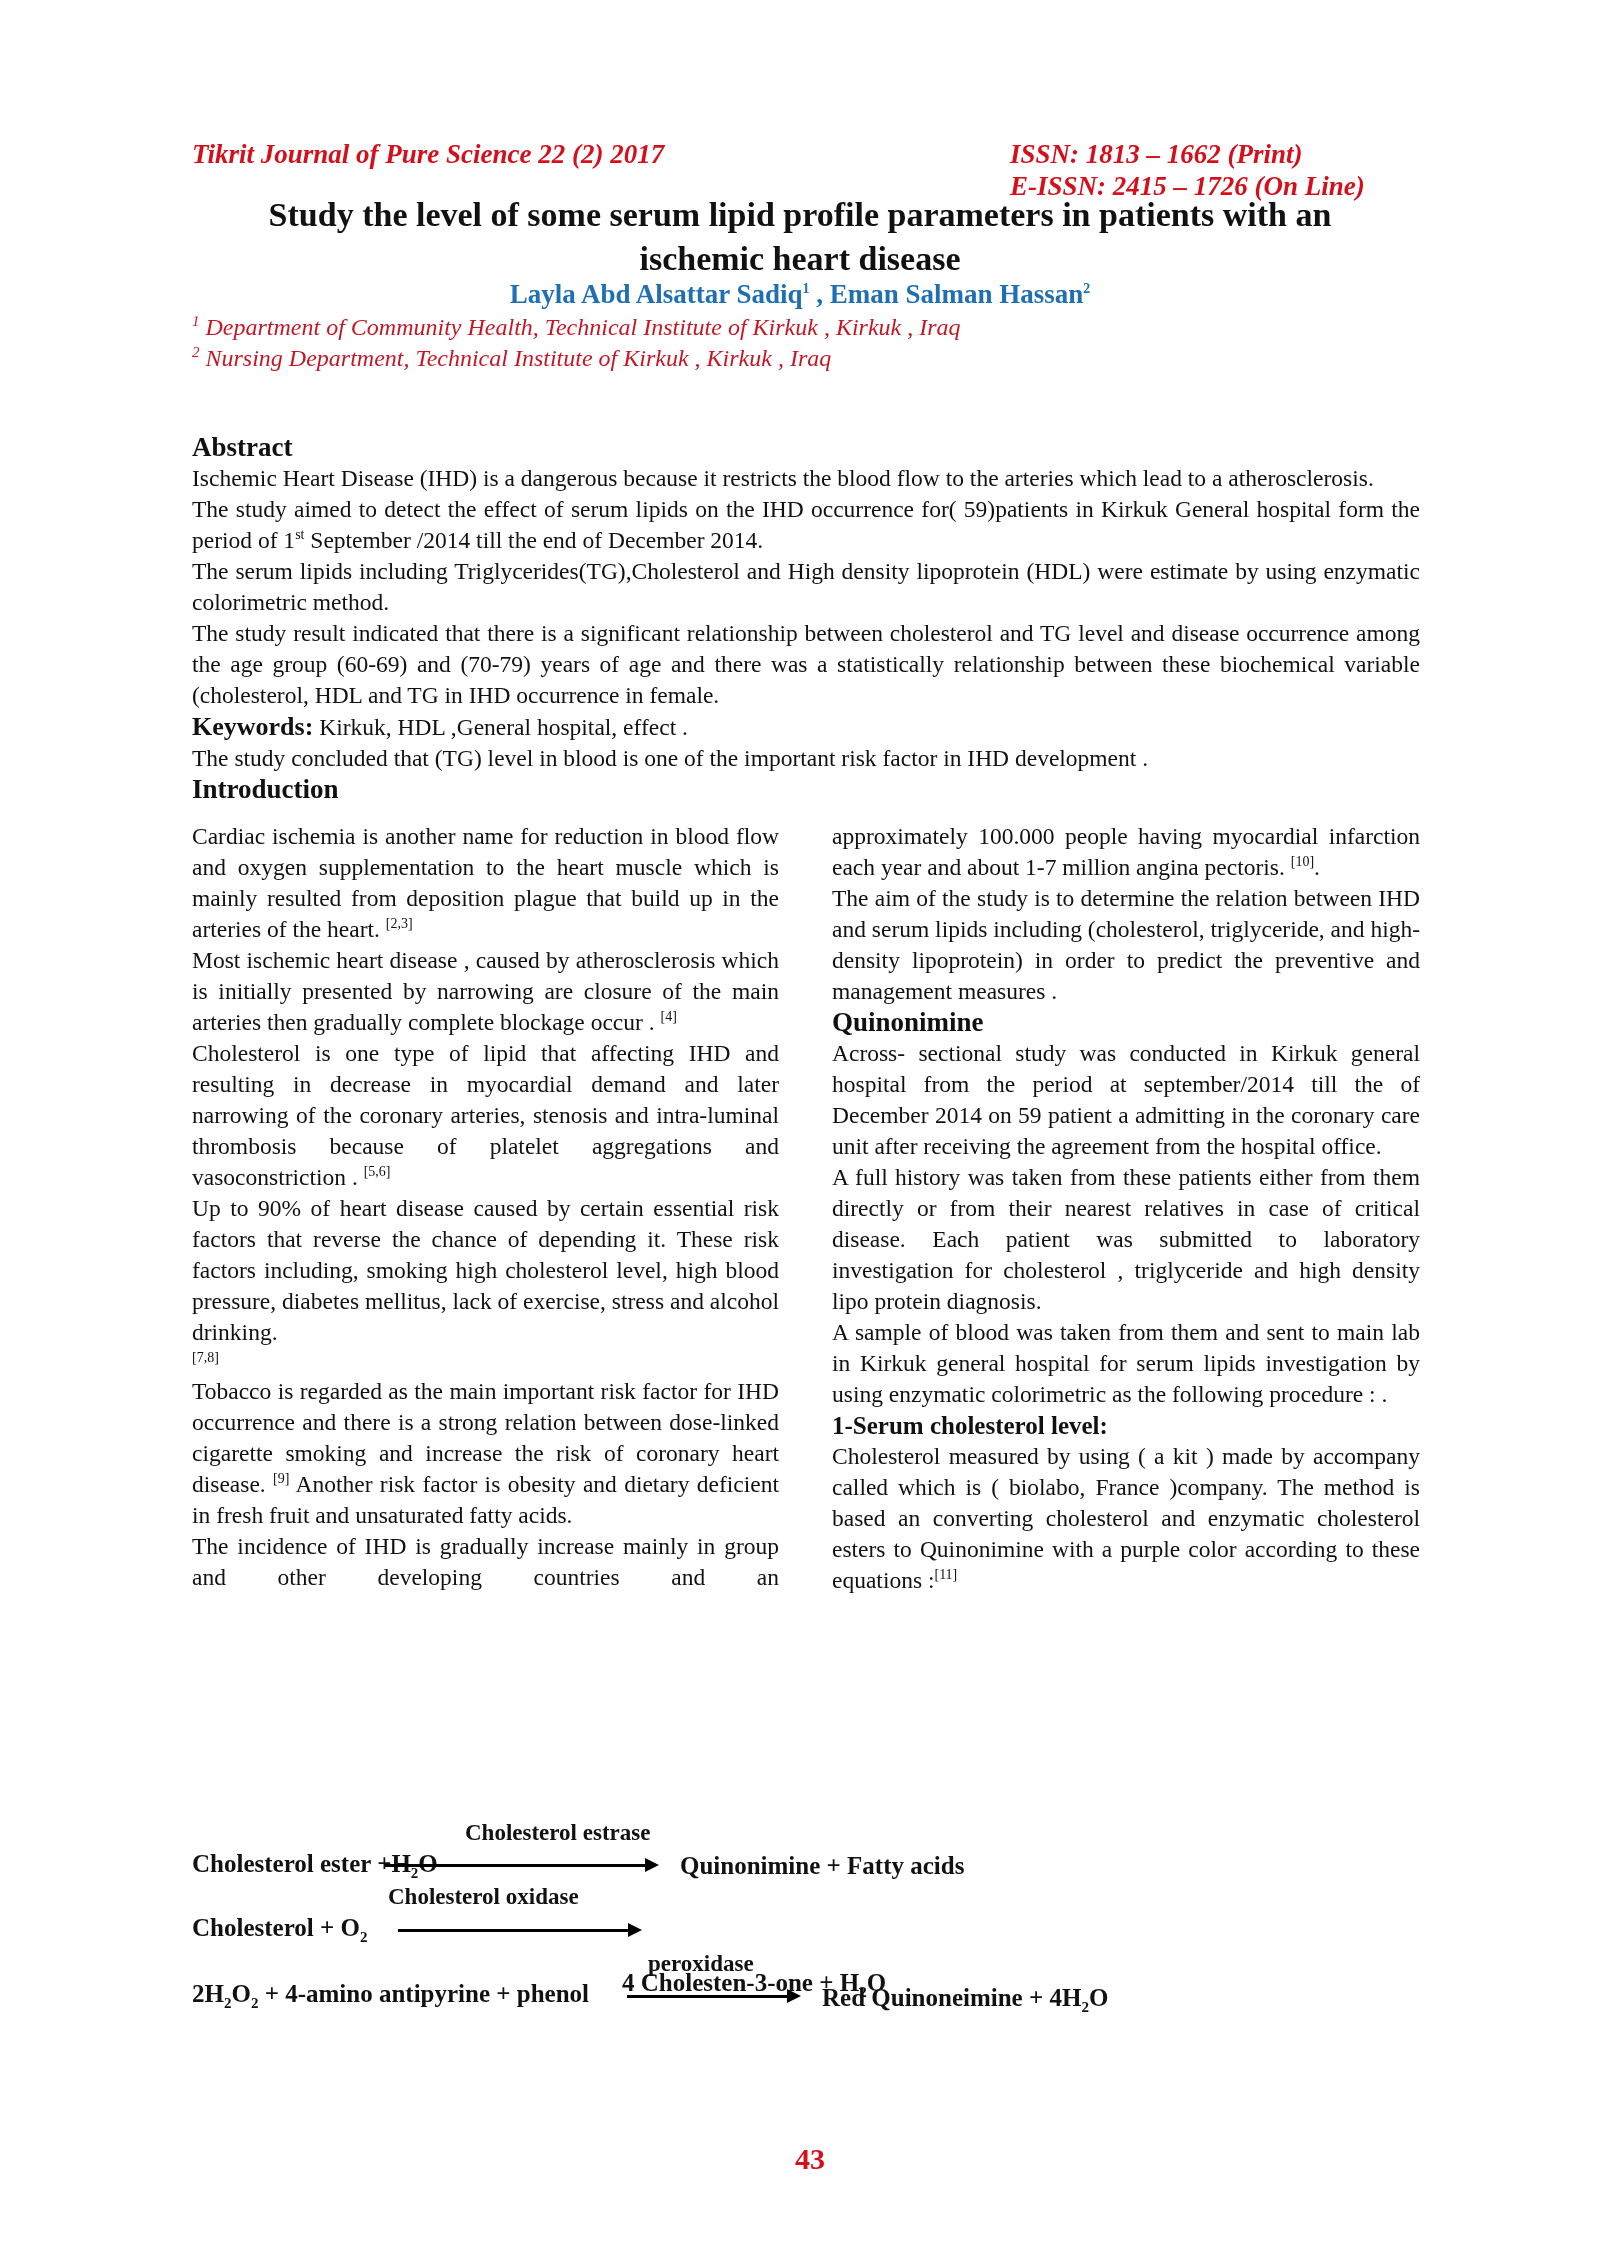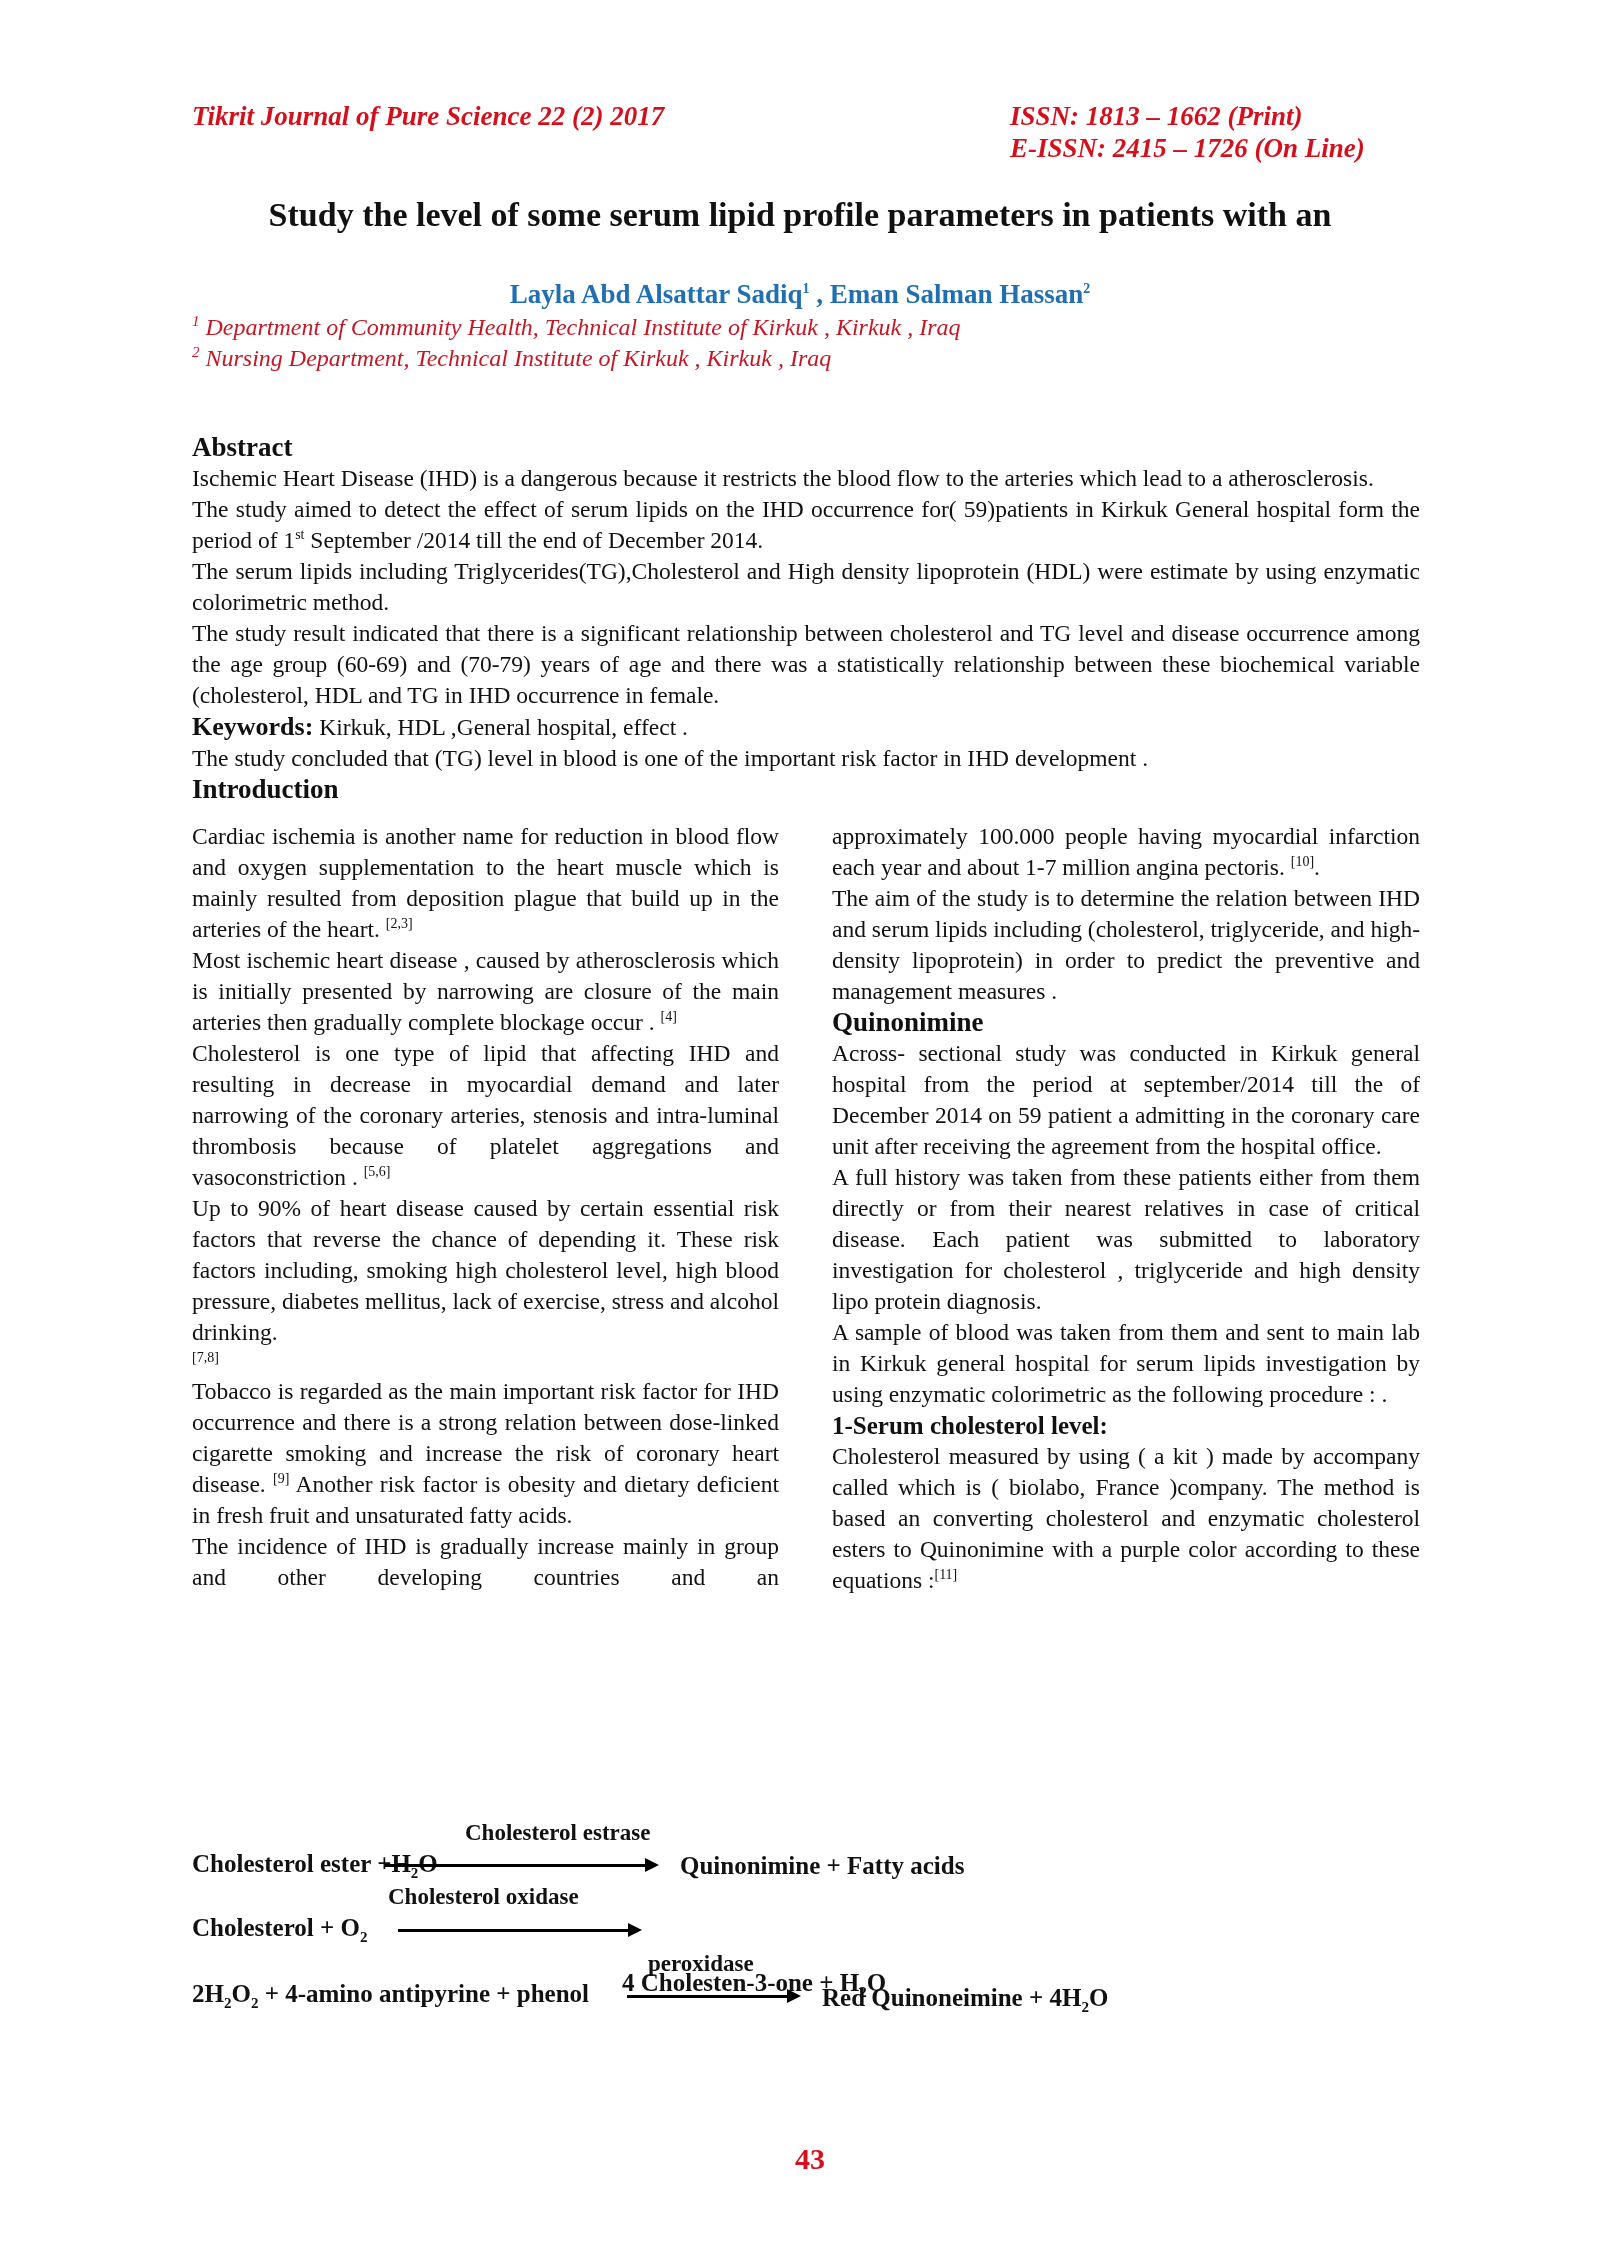--- a/index.html
+++ b/index.html
@@ -1,19 +1,19 @@
 <!DOCTYPE html>
 <html><head>
 <meta charset="utf-8">
 <style>
   html, body { margin:0; padding:0; background:#ffffff; }
   body { width:1600px; height:2263px; position:relative; overflow:hidden;
          font-family:"Liberation Serif", "DejaVu Serif", serif; color:#111; }
   .abs { position:absolute; }
-  .hdr { font-style:italic; font-weight:bold; color:#d4101c; font-size:27px; line-height:32px; }
+  .hdr { font-style:italic; font-weight:bold; color:#d4101c; font-size:27px; line-height:32px;margin-top:38px; }
   .hdr-left { left:192px; top:100px; }
   .hdr-right { left:1010px; top:100px; }
   .title { left:150px; width:1300px; top:193px; text-align:center; font-weight:bold; font-size:34px; line-height:44px; }
   .authors { left:150px; width:1300px; top:278px; text-align:center; font-weight:bold; color:#1f6fb2; font-size:27px; line-height:32px; }
   .aff { left:192px; font-style:italic; color:#c41826; font-size:24px; line-height:30px; }
   .aff sup { font-size:15px; }
   .aff1 { top:312px; }
   .aff2 { top:343px; }
   .sec-h { font-weight:bold; font-size:27px; line-height:31px; }
   .abstract { left:192px; width:1228px; top:432px; font-size:23.5px; line-height:31px; text-align:justify; }
@@ -37,20 +37,21 @@
 <body>
 
 <div class="abs hdr hdr-left">Tikrit Journal of Pure Science 22 (2) 2017</div>
 <div class="abs hdr hdr-right">
   <div>ISSN: 1813 – 1662 (Print)</div>
   <div>E-ISSN: 2415 – 1726 (On Line)</div>
 </div>
 
 <div class="abs title">
   <div>Study the level of  some serum lipid profile parameters in patients with an</div>
+  <div>ischemic heart disease</div>
 </div>
 
 <div class="abs authors">
   <span>Layla Abd Alsattar Sadiq</span><sup>1</sup><span> , </span><span>Eman Salman Hassan</span><sup>2</sup>
 </div>
 
 <div class="abs aff aff1"><sup>1</sup><span> Department of Community Health, Technical Institute of Kirkuk , Kirkuk , Iraq</span></div>
 <div class="abs aff aff2"><sup>2</sup><span> Nursing Department,  Technical Institute of Kirkuk , Kirkuk , Iraq</span></div>
 
 <div class="abs abstract">

